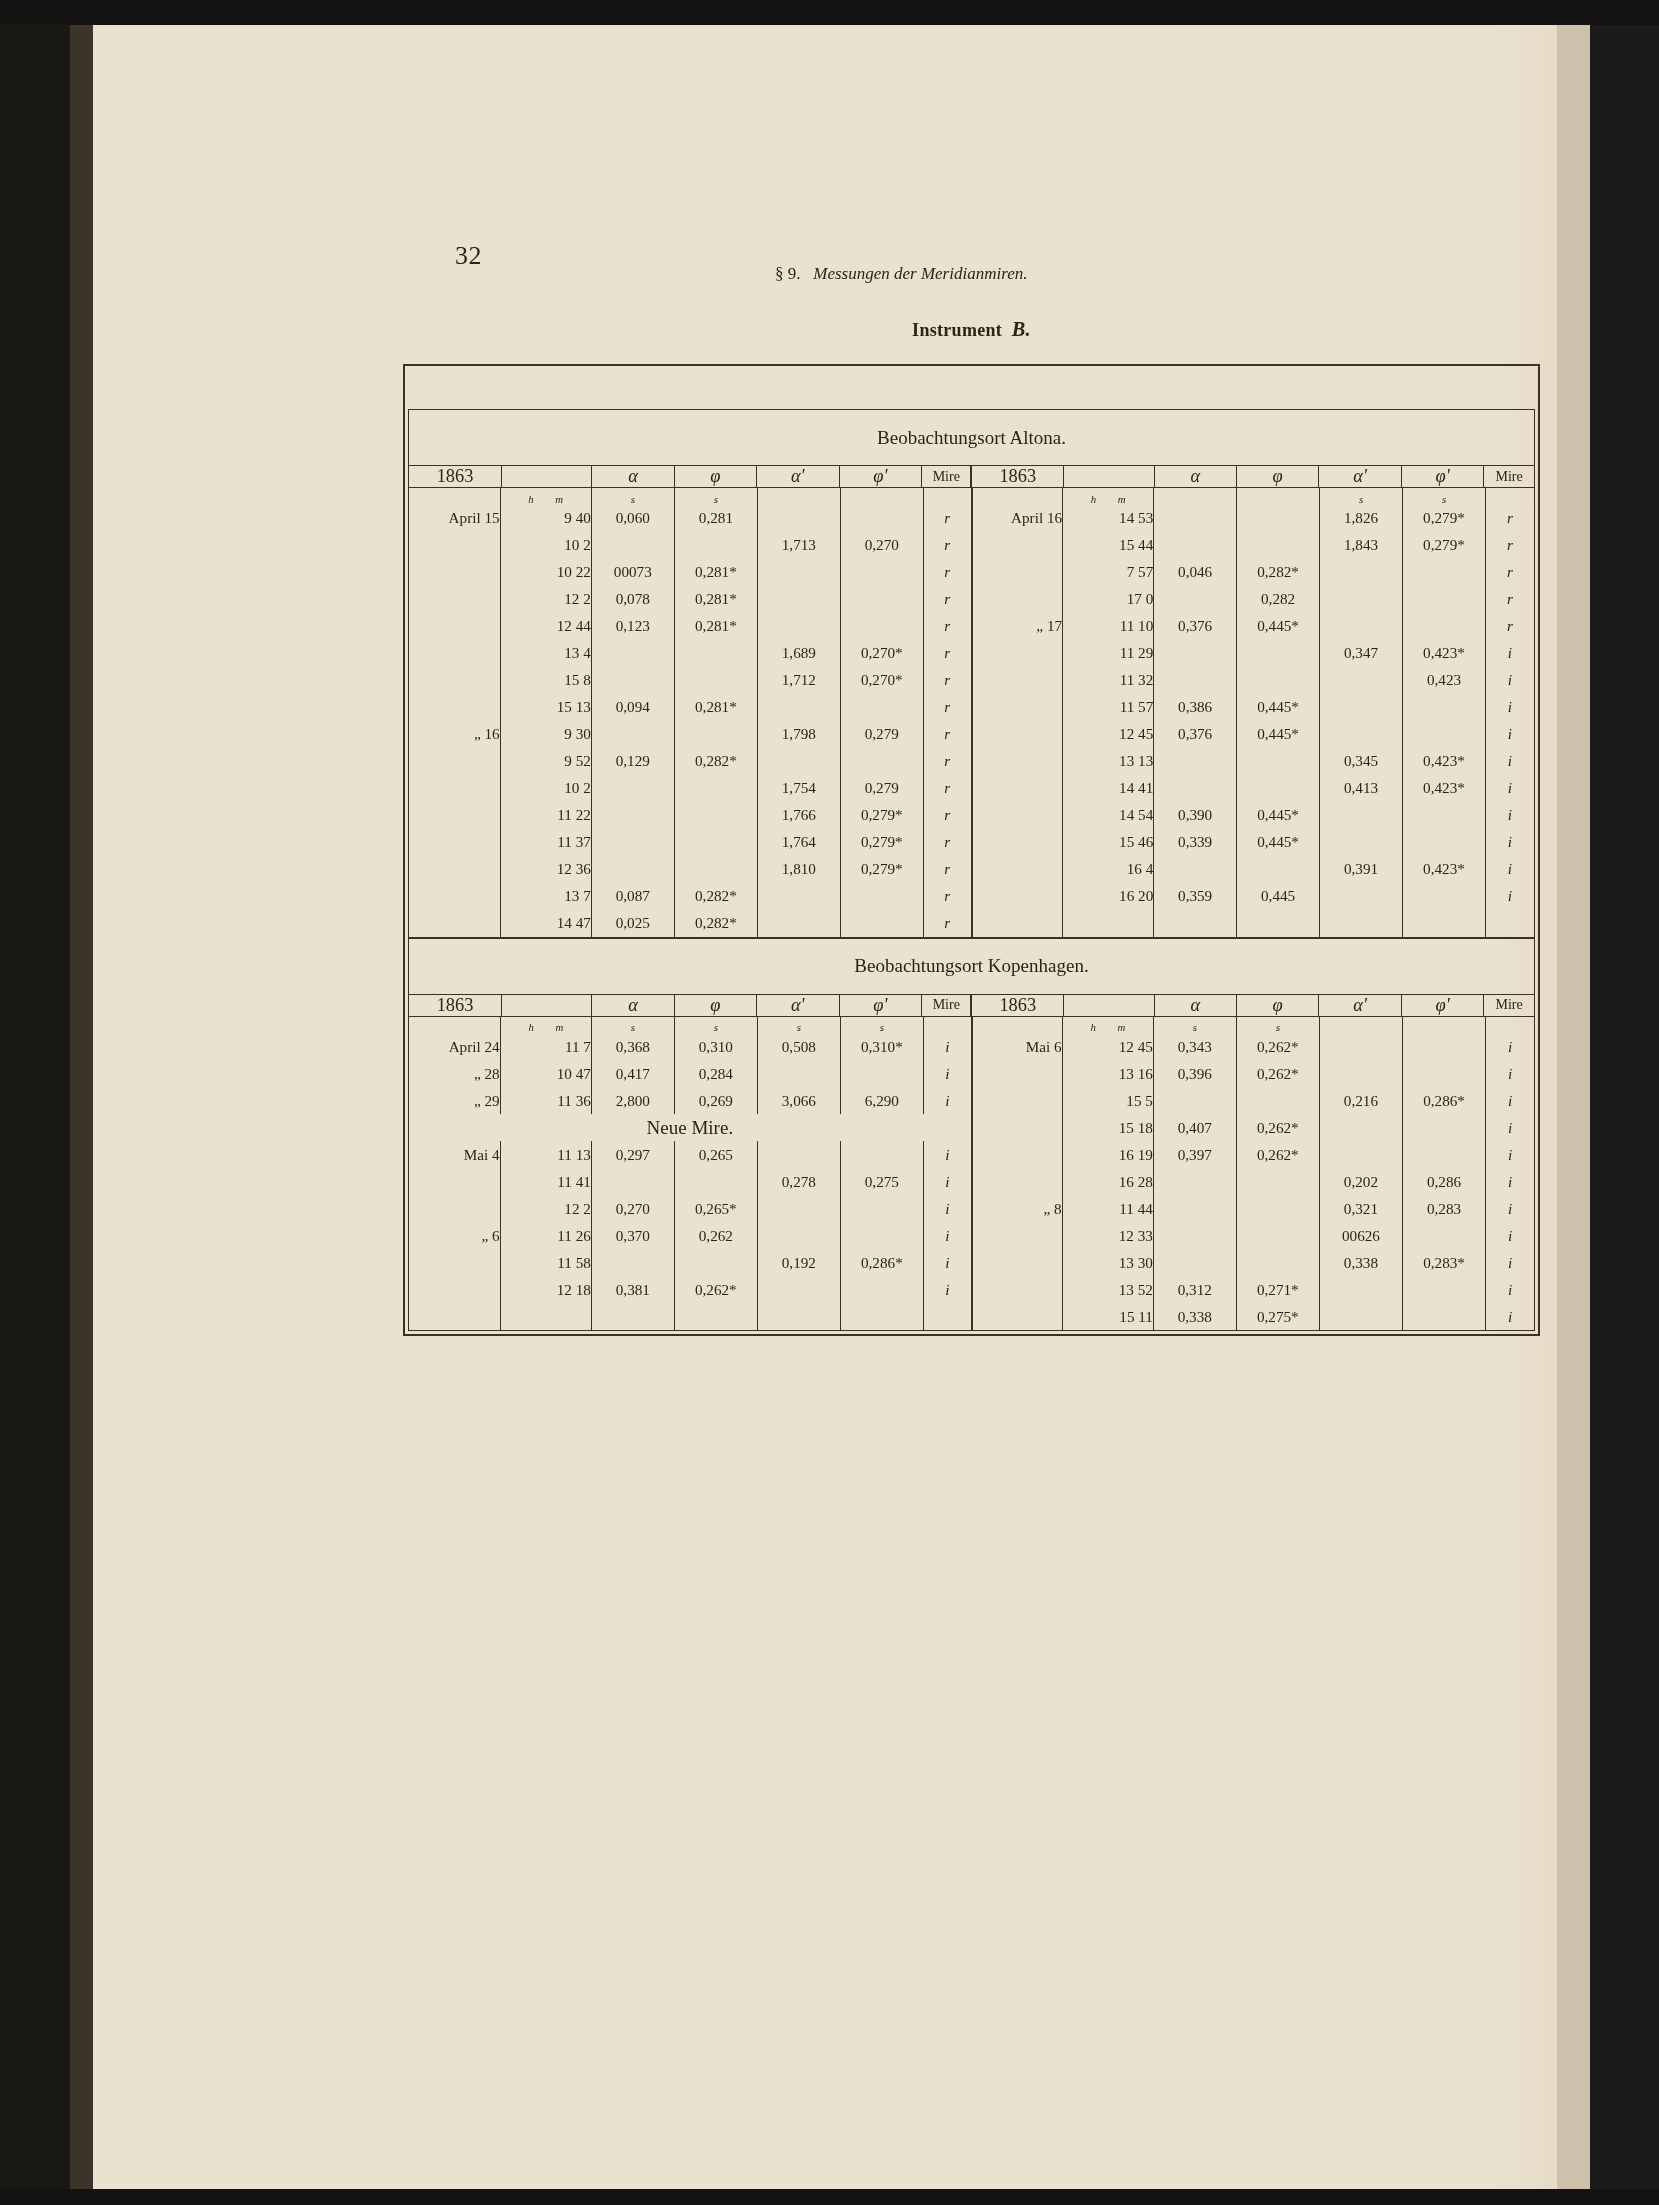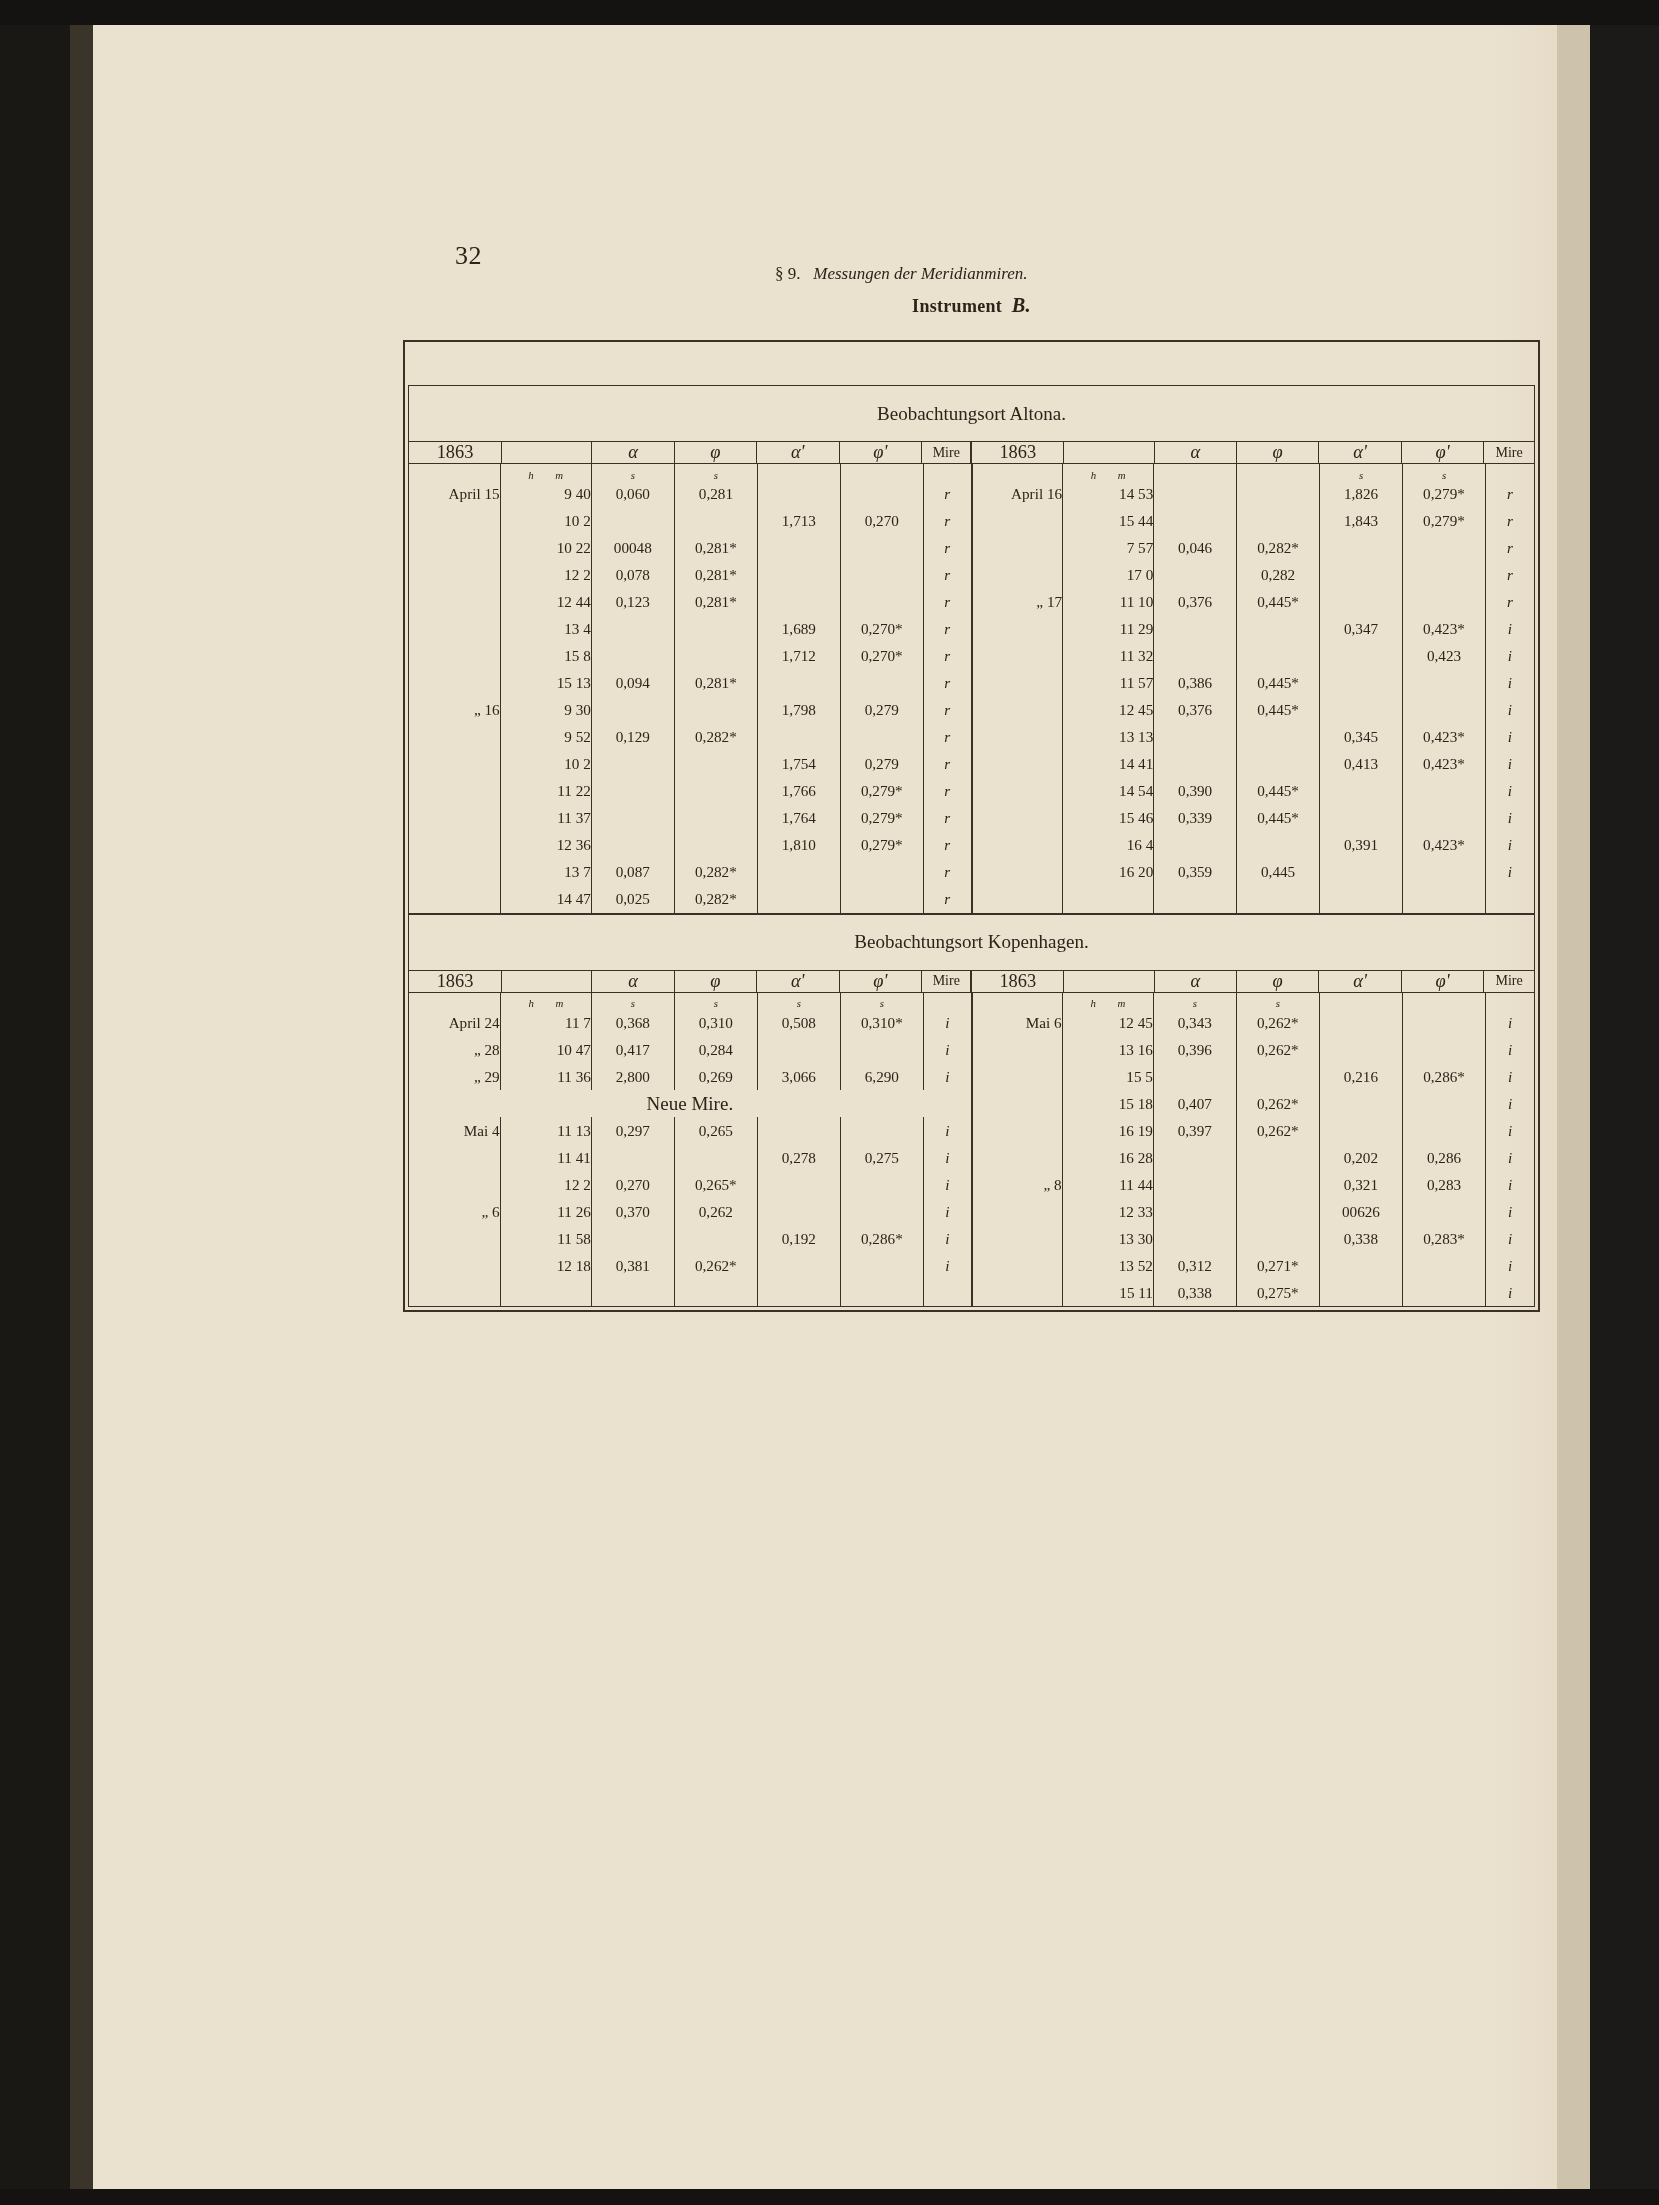--- a/index.html
+++ b/index.html
@@ -26,21 +26,21 @@
 
   .content{position:absolute;left:356px;top:241px;width:1137px;color:#2b2418;}
 
   
   .hdr{position:relative;height:36px;}
   .pageno{position:absolute;left:52px;top:0;font-size:26px;letter-spacing:0.6px;}
   .runhead{position:absolute;left:372px;top:23px;font-size:17px;}
   .runhead .sec{font-style:normal;}
   .runhead .ital{font-style:italic;}
 
-  .instrument{text-align:center;margin-top:17px;font-size:18px;font-weight:bold;letter-spacing:0.3px;}
+  .instrument{text-align:center;margin-top:41px;font-size:18px;font-weight:bold;letter-spacing:0.3px;}
   .instrument .bletter{font-style:italic;font-size:20.3px;}
 
   
   .frame{margin-top:23px;border:2.5px solid #3a3025;padding:3.2px;}
   .frame-in{border:1.3px solid #3a3025;margin-top:40px;}
 
   .sect-title{text-align:center;font-size:19px;padding:16.5px 0 16.5px;}
   .rule{border-top:1.3px solid #3a3025;}
   .rule-thick{border-top:2.5px solid #3a3025;}
 
@@ -199,21 +199,21 @@
                 <td class="r">15  44</td>
                 <td class="c"></td>
                 <td class="c"></td>
                 <td class="c">1,843</td>
                 <td class="c">0,279*</td>
                 <td class="c it">r</td>
               </tr>
               <tr class="row">
                 <td class="nb r"></td>
                 <td class="r">10  22</td>
-                <td class="c">00048</td>
+                <td class="c">00073</td>
                 <td class="c">0,281*</td>
                 <td class="c"></td>
                 <td class="c"></td>
                 <td class="c it">r</td>
                 <td class="mid-sep r"></td>
                 <td class="r">7  57</td>
                 <td class="c">0,046</td>
                 <td class="c">0,282*</td>
                 <td class="c"></td>
                 <td class="c"></td>

